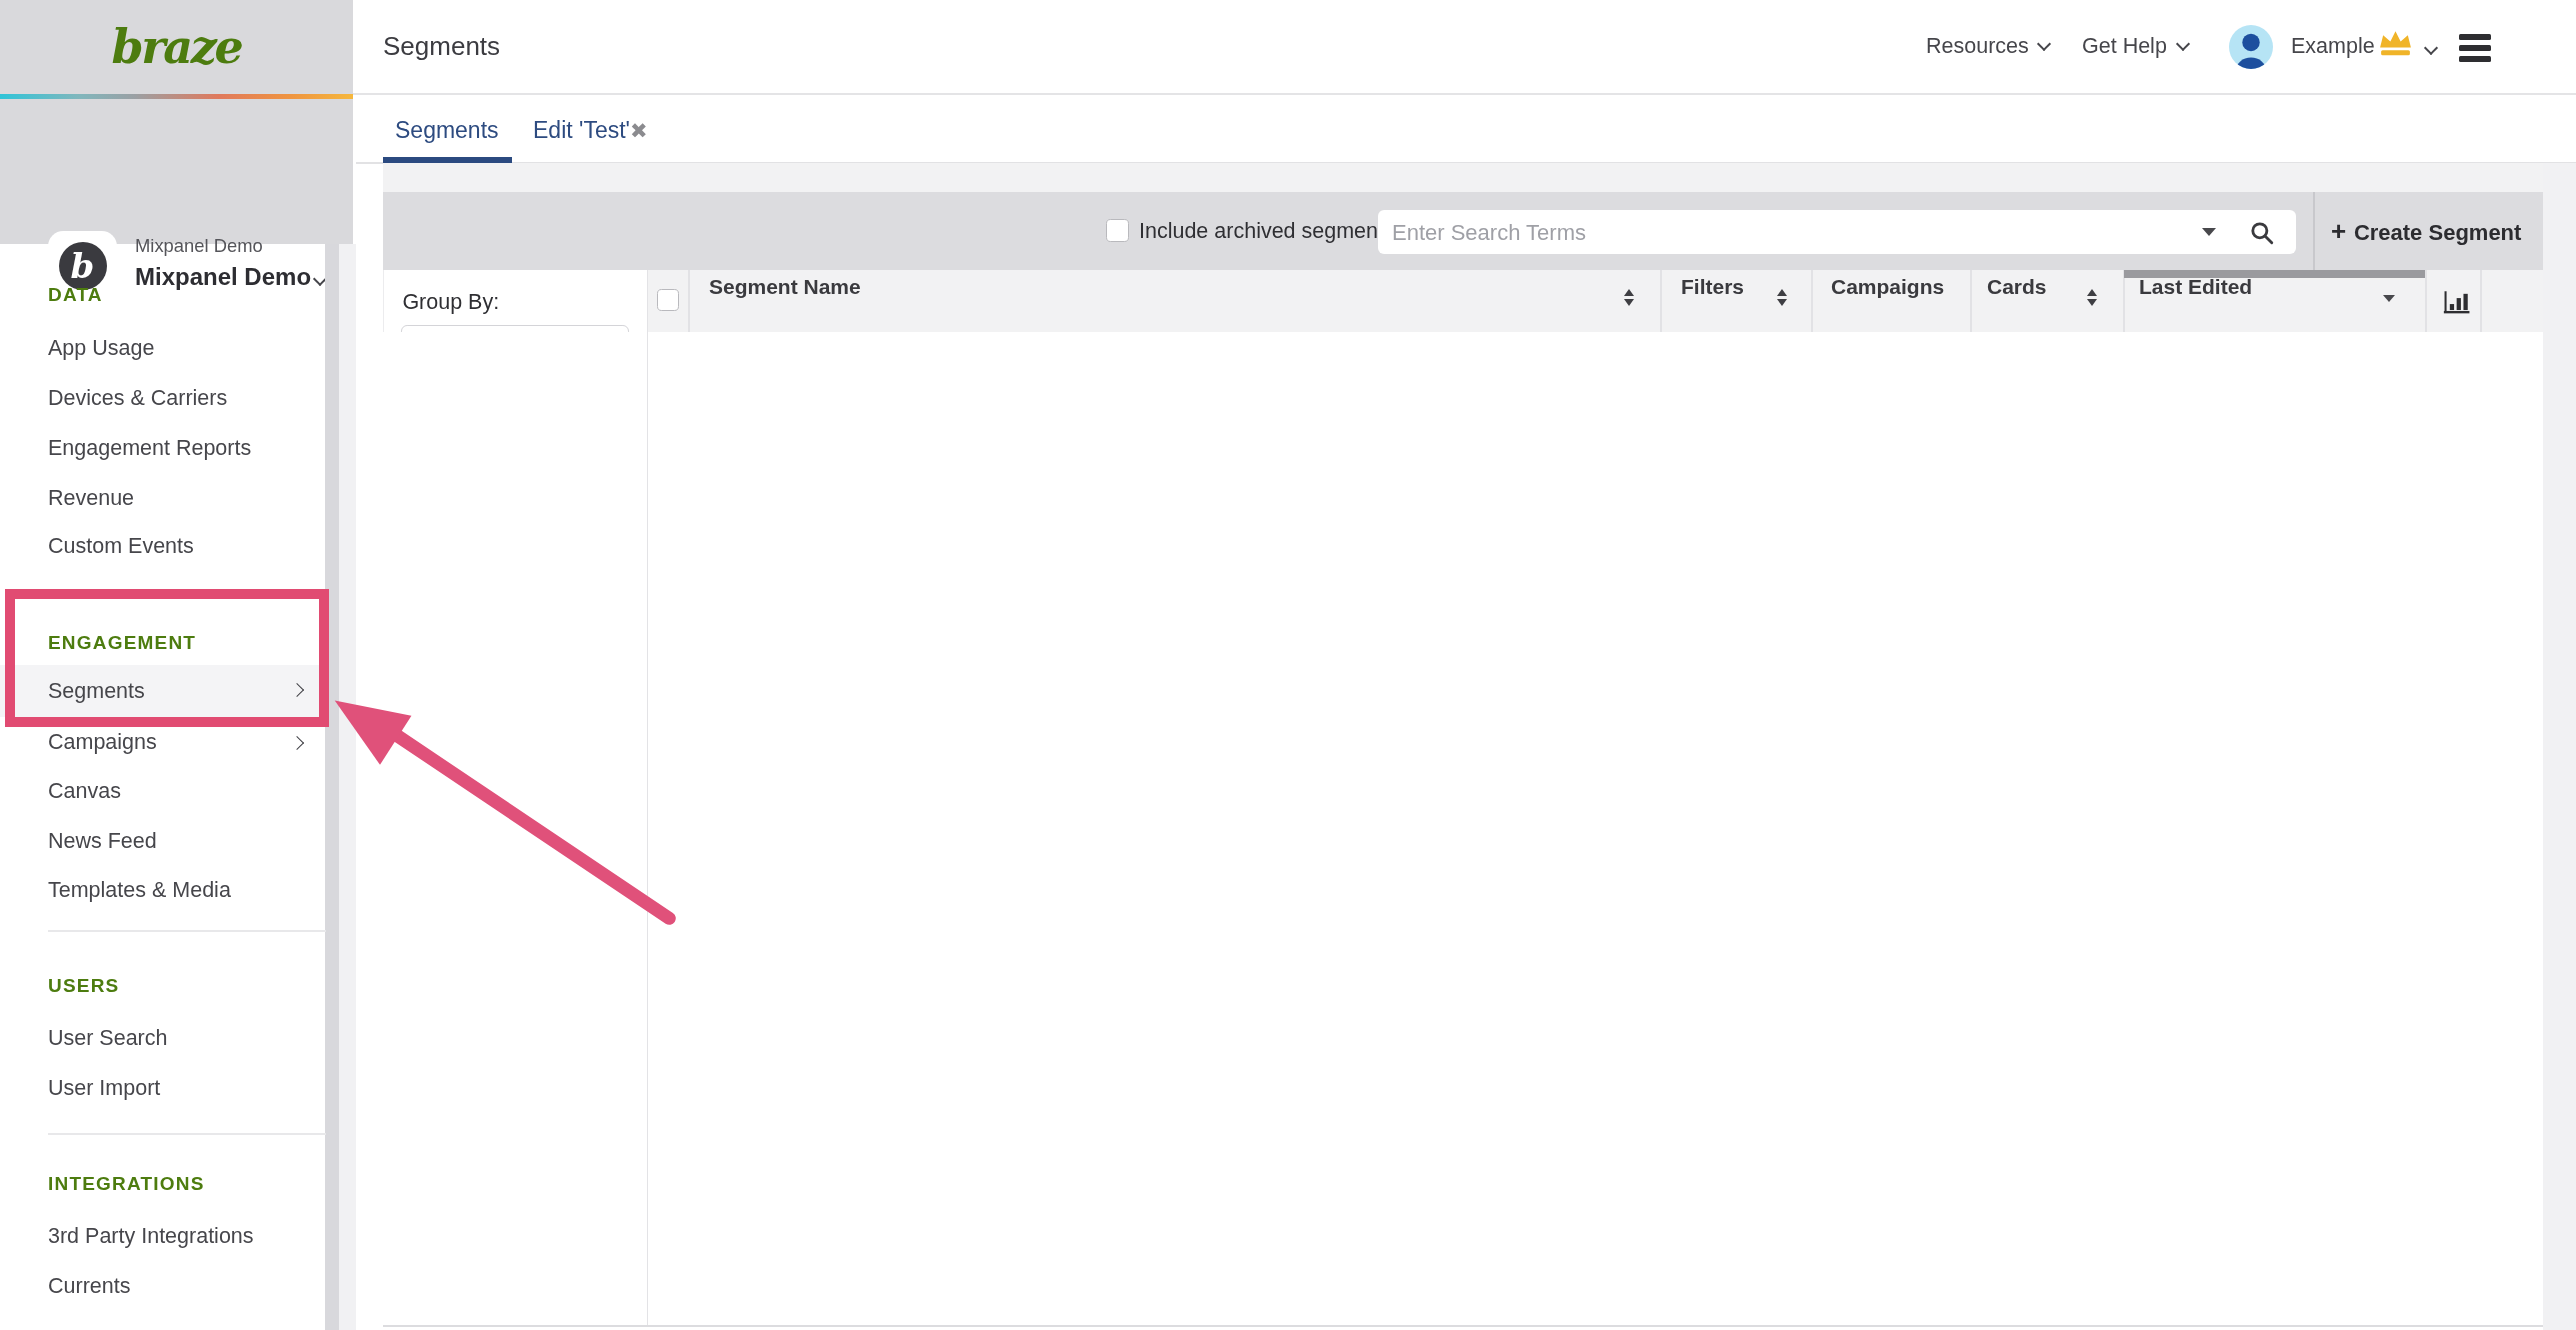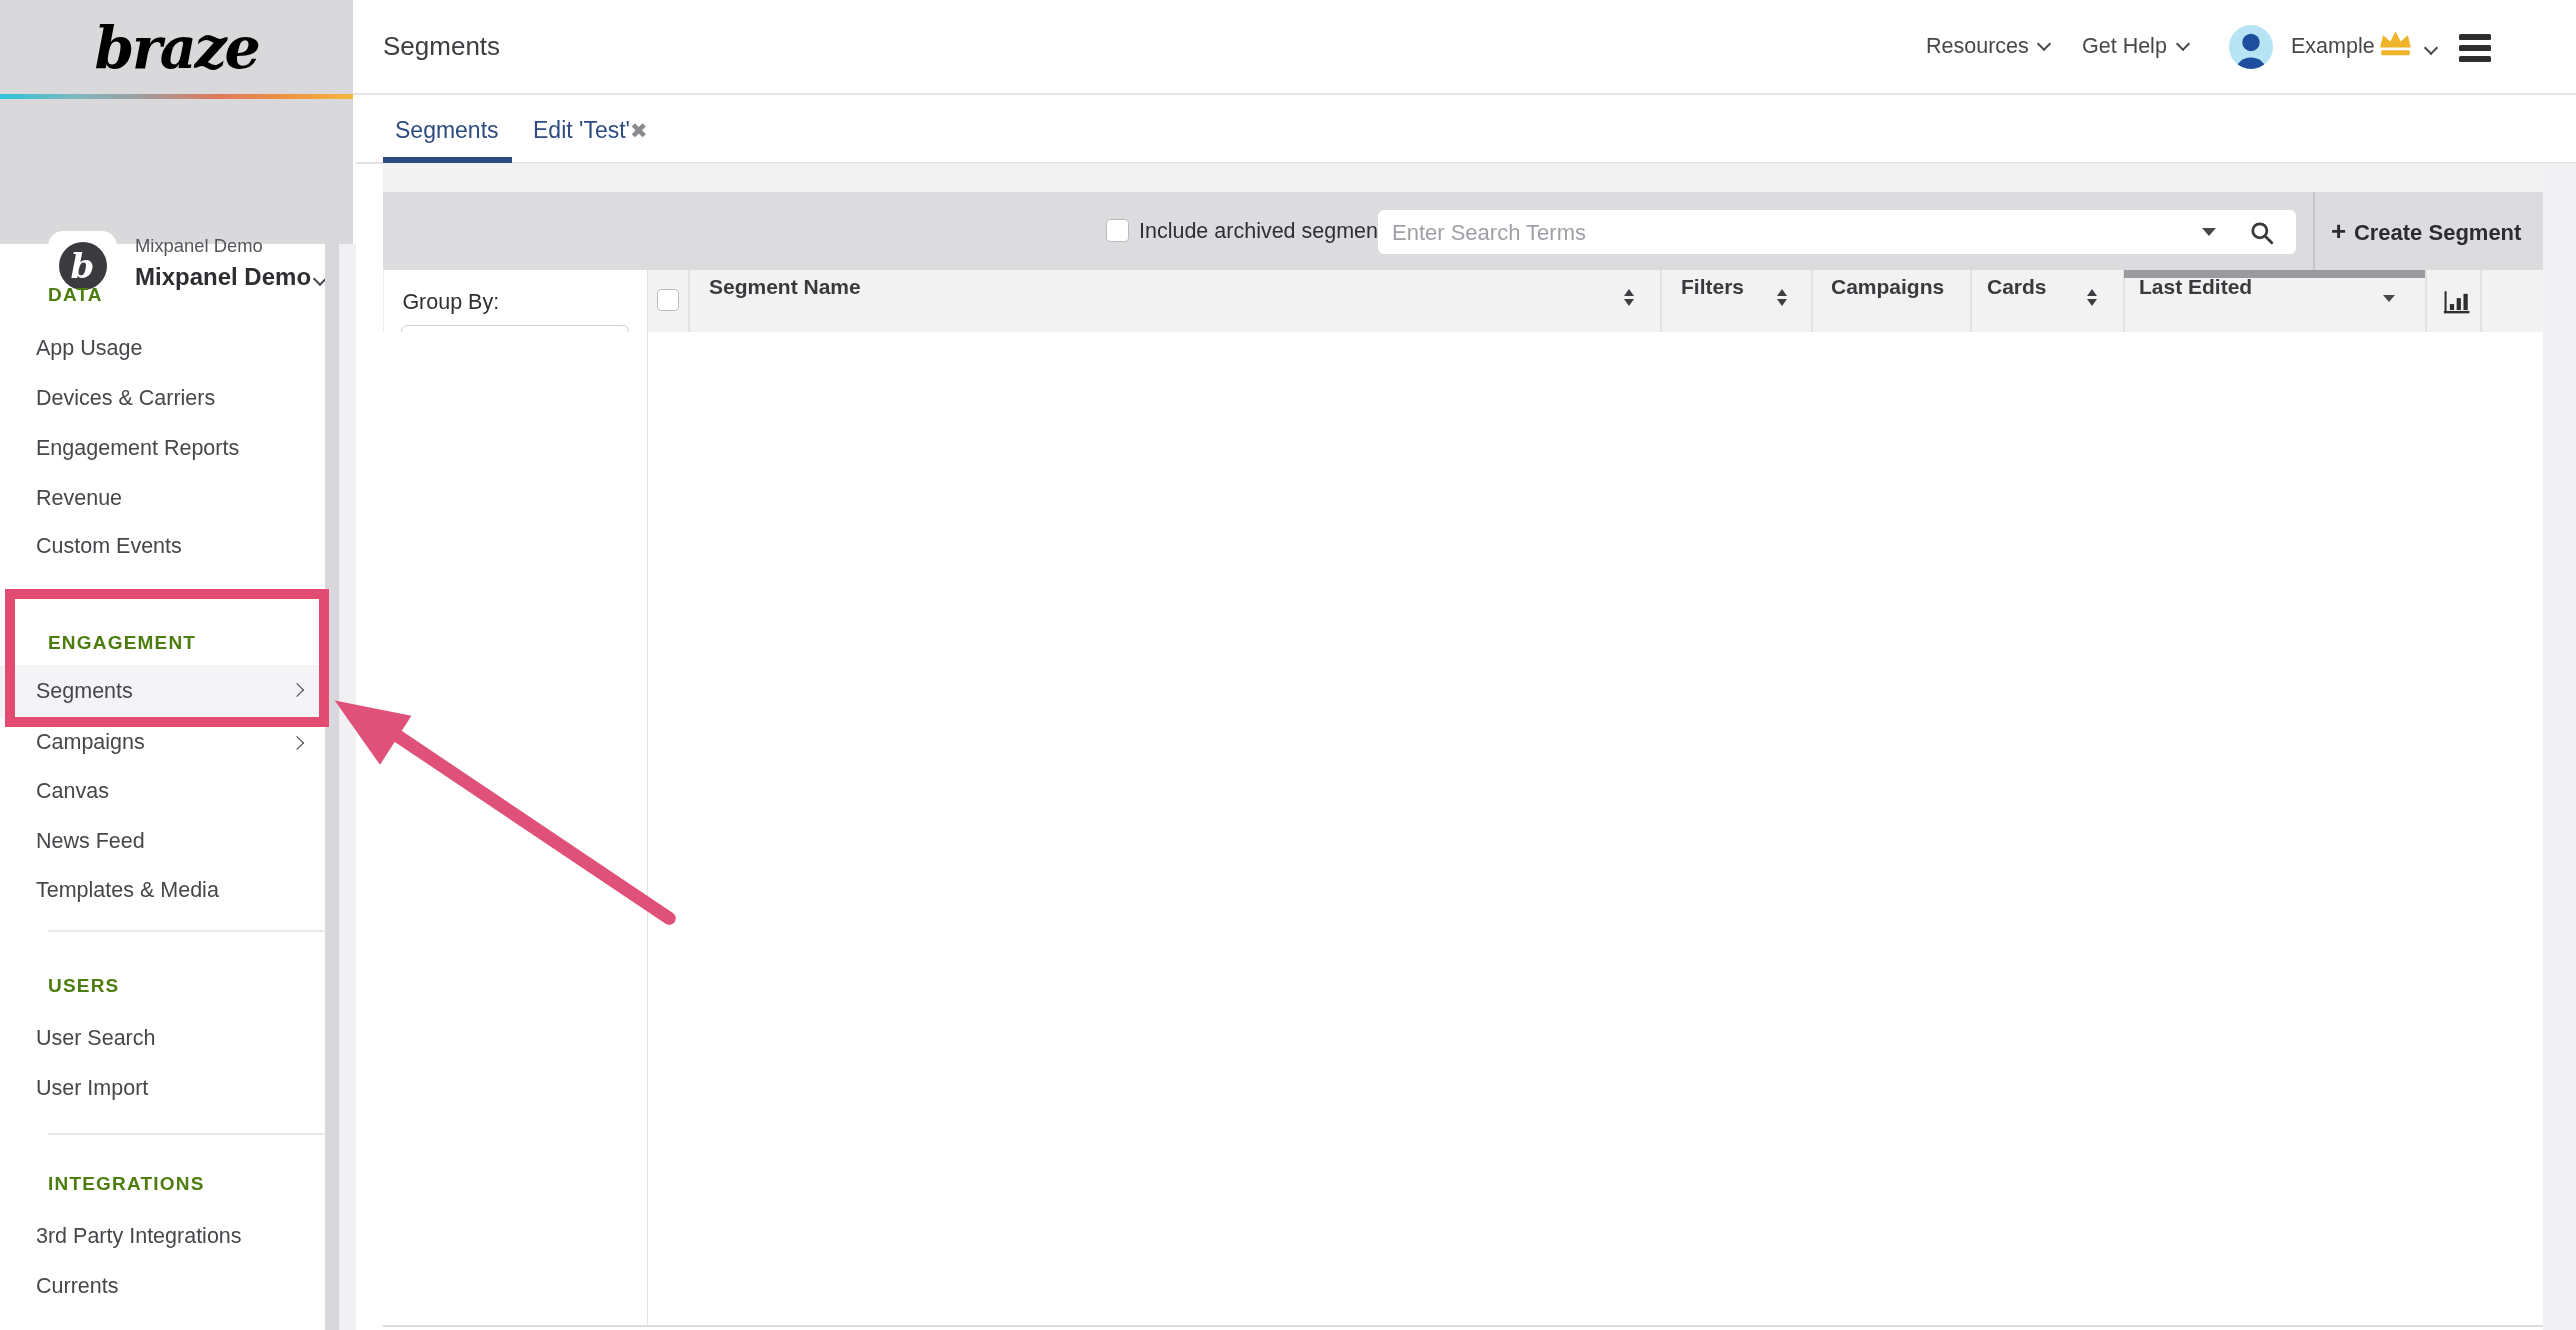--- a/index.html
+++ b/index.html
@@ -2,21 +2,21 @@
 <html style="font-size:12.3px"><head>
 <meta charset="utf-8">
 <style>
   * { margin:0; padding:0; box-sizing:border-box; }
   html,body { width:2576px; height:1331px; }
   body { font-family:"Liberation Sans","DejaVu Sans",sans-serif; background:#ffffff; position:relative; overflow:hidden; color:#3f3f44; }
   .abs { position:absolute; }
 
   
   .logo-block { left:0; top:0; width:353px; height:94px; background:#d9d9dc; display:flex; align-items:center; justify-content:center; }
-  .logo-text { font-family:"DejaVu Serif",serif; font-style:italic; font-weight:bold; font-size:57px; color:#000000; letter-spacing:-2.3px; }
+  .logo-text { font-family:"DejaVu Serif",serif; font-style:italic; font-weight:bold; font-size:46px; color:#4d7c0f; letter-spacing:-2.3px; }
   .brand-gradient { left:0; top:94px; width:353px; height:5.4px;
     background:linear-gradient(90deg,#2fc4d8 0%,#7fb7bd 22%,#9aa0a4 38%,#e0795c 62%,#ef9440 82%,#f5b73d 100%); }
   .topbar-border { left:353px; top:93px; width:2223px; height:1.5px; background:#e4e4e6; }
   .page-title { left:383px; top:0; height:93px; line-height:93px; font-size:26px; color:#3c3c41; }
   .topnav-item { top:0; height:93px; line-height:93px; font-size:21.5px; color:#46464b; cursor:pointer; }
   .chev { display:inline-block; width:10px; height:10px; border:solid #46464b; border-width:0 2.3px 2.3px 0; transform:rotate(45deg); margin-left:10.7px; margin-bottom:3.8px; }
   .chev-right { transform:rotate(-45deg); margin:0; }
   .avatar { left:2229px; top:25px; width:44px; height:44px; border-radius:50%; overflow:hidden; background:#b6e4f5; }
   .crown { left:2377px; top:28px; }
   .hamburger { left:2459px; top:34px; width:32px; height:28px; display:flex; flex-direction:column; justify-content:space-between; cursor:pointer; }
@@ -26,21 +26,21 @@
   .workspace { left:0; top:99px; width:353px; height:145px; background:#d9d9dc; }
   .ws-icon { left:48px; top:132px; width:69px; height:69px; background:#ffffff; border-radius:15.3px; display:flex; align-items:center; justify-content:center; }
   .ws-icon-inner { width:48px; height:48px; border-radius:50%; background:#3a3a3f; color:#ffffff; font-family:"DejaVu Serif",serif; font-style:italic; font-weight:bold; font-size:34px; display:flex; align-items:center; justify-content:center; }
   .ws-label-small { left:135px; top:136px; font-size:18.4px; color:#55555a; }
   .ws-label-big { left:135px; top:164px; font-size:24px; font-weight:bold; color:#2d2d32; }
 
   
   .sidebar-scroll-track { left:325px; top:244px; width:14px; height:1087px; background:#d8d8dc; }
   .sidebar-scroll-gutter { left:339px; top:244px; width:17px; height:1087px; background:#f1f1f3; }
   .side-header { left:48px; width:253px; height:43px; line-height:43px; font-size:19px; font-weight:bold; letter-spacing:1.2px; color:#4d7c0f; }
-  .side-item { left:0; padding-left:36px; width:325px; height:49px; line-height:49px; font-size:21.5px; color:#46464b; cursor:pointer; }
+  .side-item { left:0; padding-left:48px; width:325px; height:49px; line-height:49px; font-size:21.5px; color:#46464b; cursor:pointer; }
   .side-item .chev { border-color:#3f3f44; border-width:0 1.9px 1.9px 0; position:absolute; right:23px; top:20px; }
   .side-item-selected { background:#f4f4f6; height:52px; line-height:52px; }
   .side-divider { left:48px; width:278px; height:1.5px; background:#e8e8ea; }
 
   
   .tab { top:106px; height:49px; line-height:49px; font-size:23px; color:#2d4b80; cursor:pointer; }
   .tab-underline { left:383px; top:157px; width:129px; height:6.1px; background:#2b4a80; z-index:3; }
   .tabrow-border { left:356px; top:162px; width:2220px; height:1.5px; background:#e2e2e4; }
   .tab-close { left:630px; top:106px; height:49px; line-height:49px; font-size:21px; color:#8b8b8f; cursor:pointer; }
 

